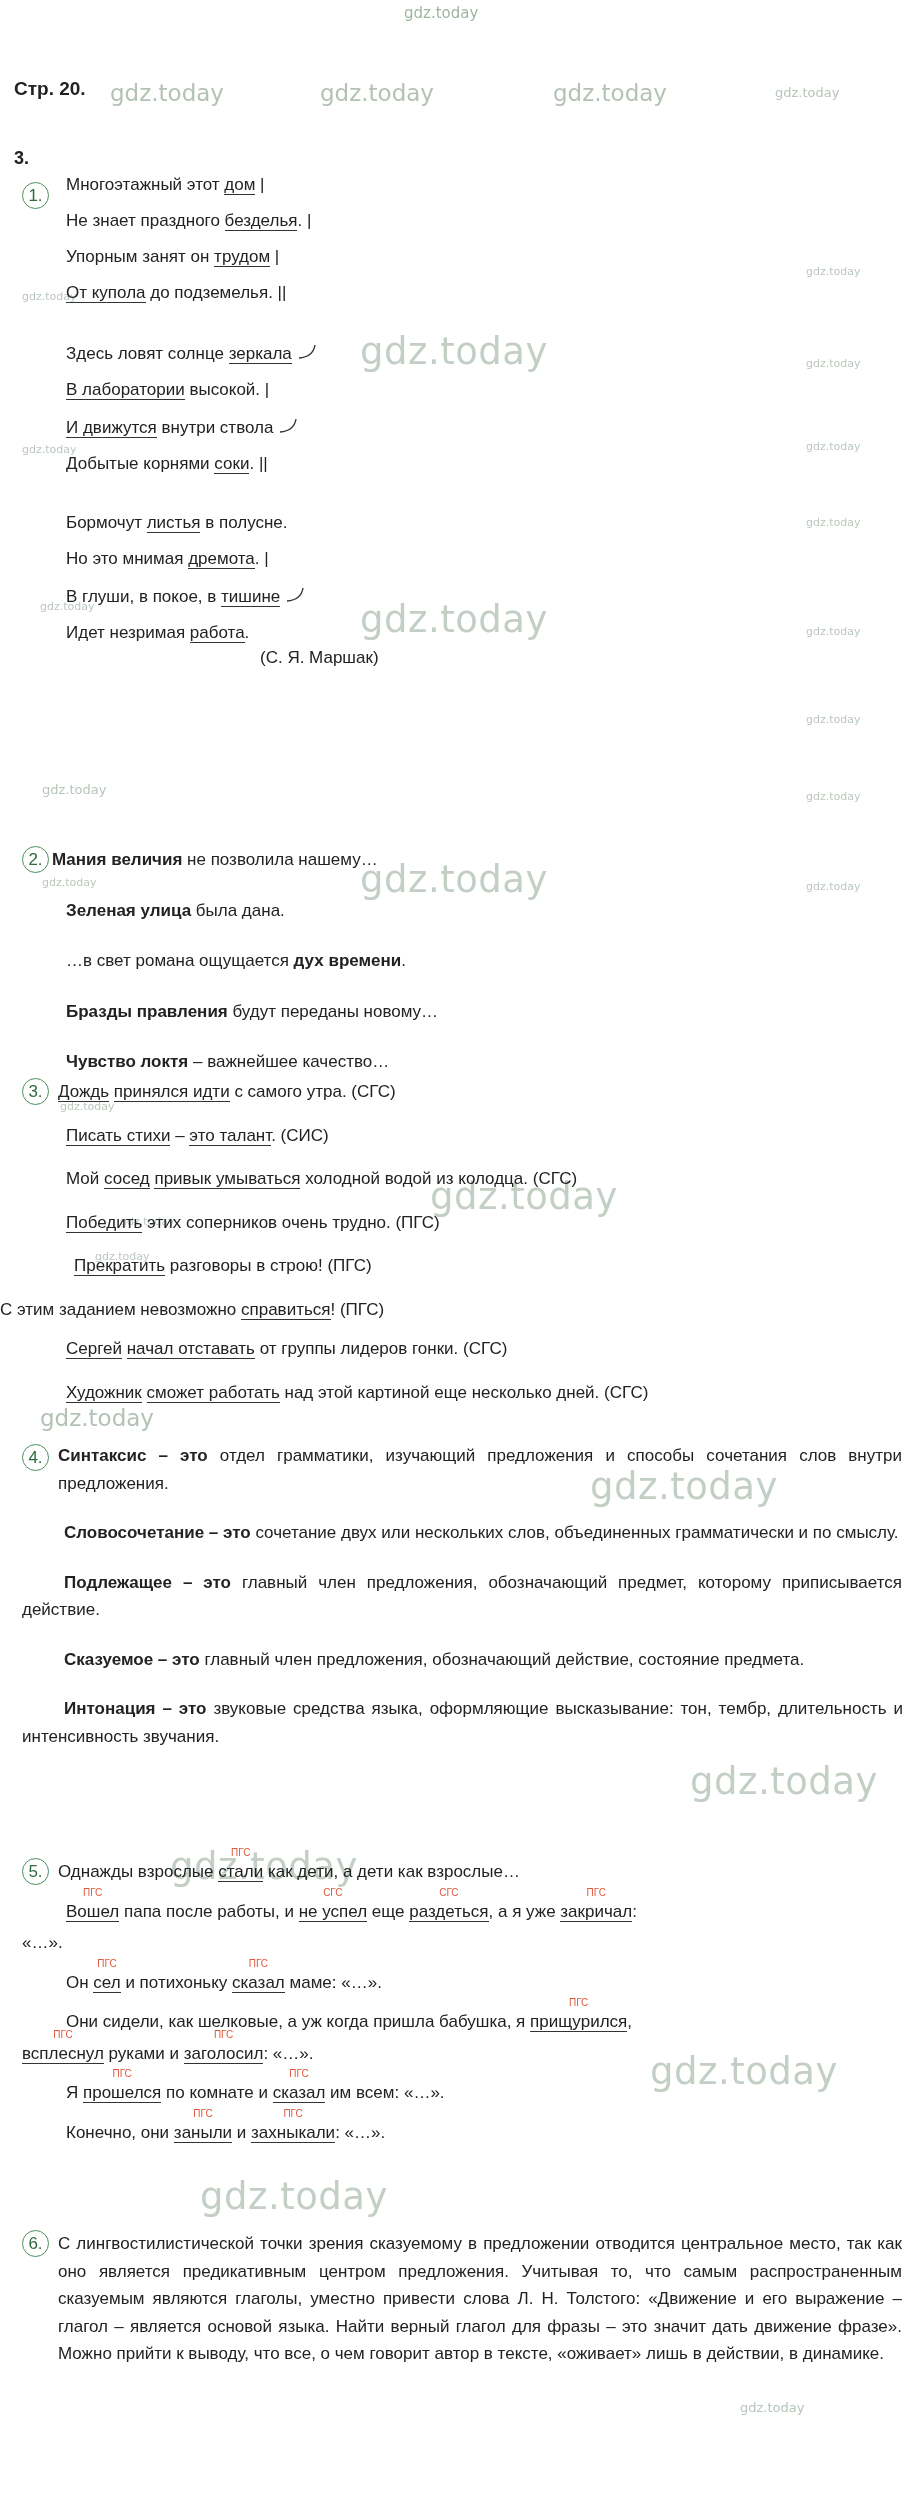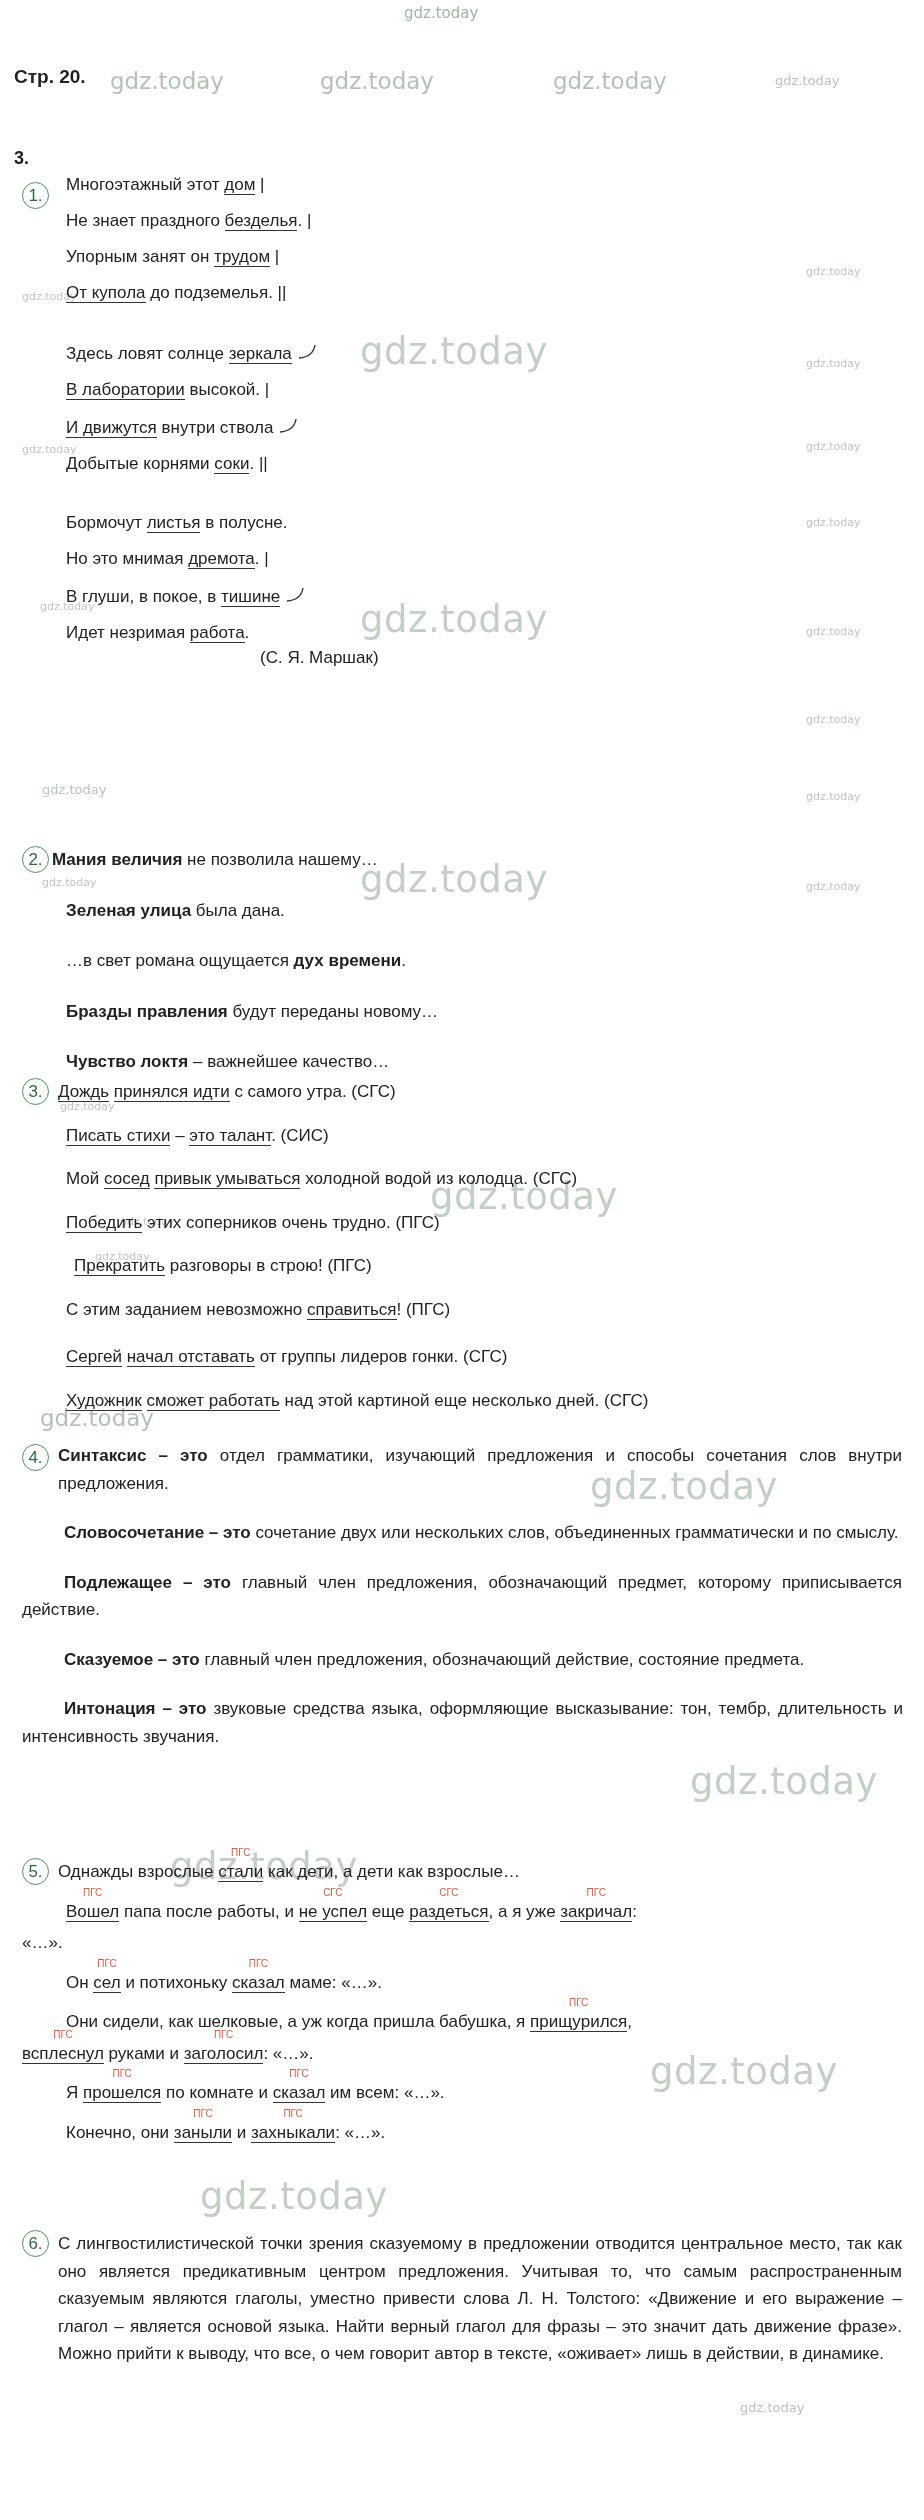--- a/index.html
+++ b/index.html
@@ -27,21 +27,21 @@
   }
   .wm.big{ font-size:37px; color:#c3cfc4; letter-spacing:.5px;}
   .wm.mid{ font-size:23px; color:#b4c2b5;}
   .wm.small{ font-size:13px; color:#b8c5b9;}
   .wm.tiny{ font-size:11px; color:#bcc8bd;}
   .wm.top{ font-size:15px; color:#9fb5a1;}
 
   
   .hdr{
     position:absolute;
-    top:66px;
+    top:78px;
     left:0;
     width:924px;
     height:24px;
   }
   .hdr .pg{
     position:absolute;
     left:14px;
     top:0;
     font-size:19px;
     font-weight:bold;
@@ -188,21 +188,21 @@
 
   <div class="block" style="top:1078px;">
     <div style="position:absolute;left:22px;top:0px;">
       <span class="num-circle">3.</span>
     </div>
     <div class="para" style="padding-left:58px;margin-bottom:16px;"><span class="u">Дождь</span> <span class="u">принялся идти</span> с самого утра. (СГС)</div>
     <div class="para" style="padding-left:66px;margin-bottom:16px;"><span class="u">Писать стихи</span> – <span class="u">это талант</span>. (СИС)</div>
     <div class="para" style="padding-left:66px;margin-bottom:16px;">Мой <span class="u">сосед</span> <span class="u">привык умываться</span> холодной водой из колодца. (СГС)</div>
     <div class="para" style="padding-left:66px;margin-bottom:16px;"><span class="u">Победить</span> этих соперников очень трудно. (ПГС)</div>
     <div class="para" style="padding-left:74px;margin-bottom:16px;"><span class="u">Прекратить</span> разговоры в строю! (ПГС)</div>
-    <div class="para" style="padding-left:66px;margin-bottom:20px;">С этим заданием невозможно <span class="u">справиться</span>! (ПГС)</div>
+    <div class="para" style="margin-bottom:12px;">С этим заданием невозможно <span class="u">справиться</span>! (ПГС)</div>
     <div class="para" style="padding-left:66px;margin-bottom:16px;"><span class="u">Сергей</span> <span class="u">начал отставать</span> от группы лидеров гонки. (СГС)</div>
     <div class="para" style="padding-left:66px;"><span class="u">Художник</span> <span class="u">сможет работать</span> над этой картиной еще несколько дней. (СГС)</div>
   </div>
 
   <div class="block" style="top:1442px;">
     <div style="position:absolute;left:22px;top:2px;">
       <span class="num-circle">4.</span>
     </div>
     <div class="para just" style="padding-left:58px;padding-right:22px;margin-bottom:22px;"><span class="b">Синтаксис – это</span><span> отдел грамматики, изучающий предложения и способы сочетания слов внутри предложения.</span></div>
     <div class="para just" style="padding-left:22px;padding-right:22px;text-indent:42px;margin-bottom:22px;"><span class="b">Словосочетание – это</span><span> сочетание двух или нескольких слов, объединенных грамматически и по смыслу.</span></div>

